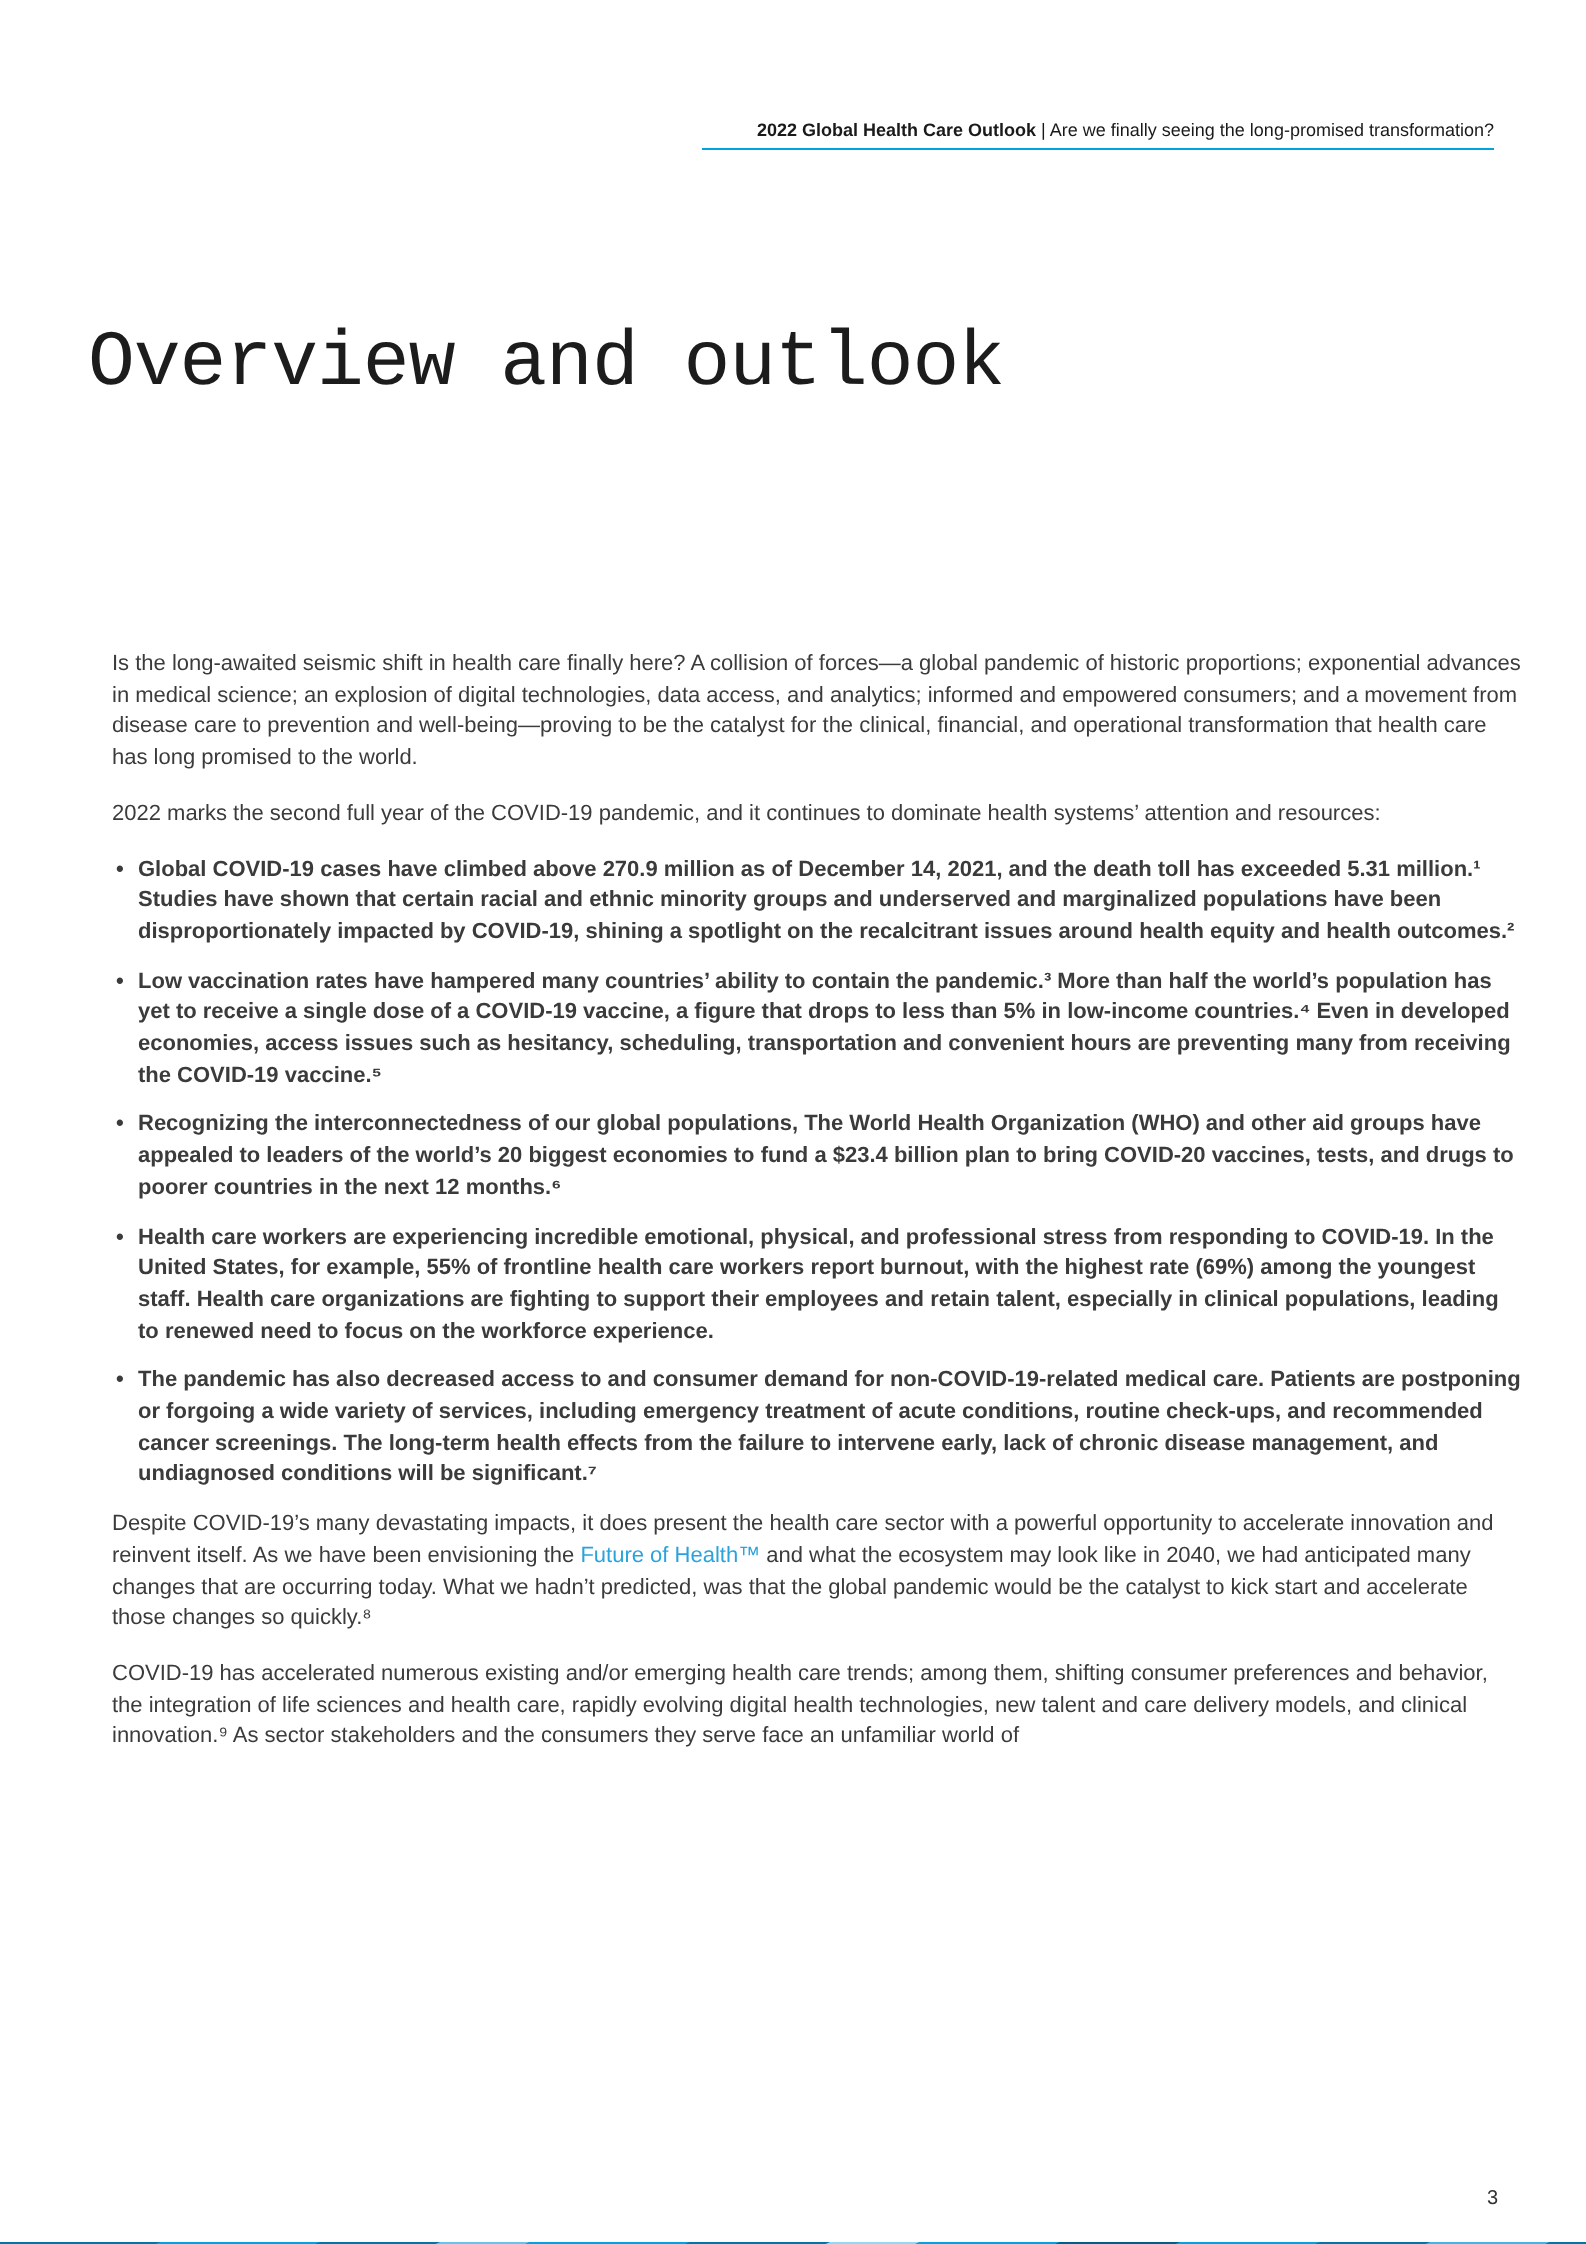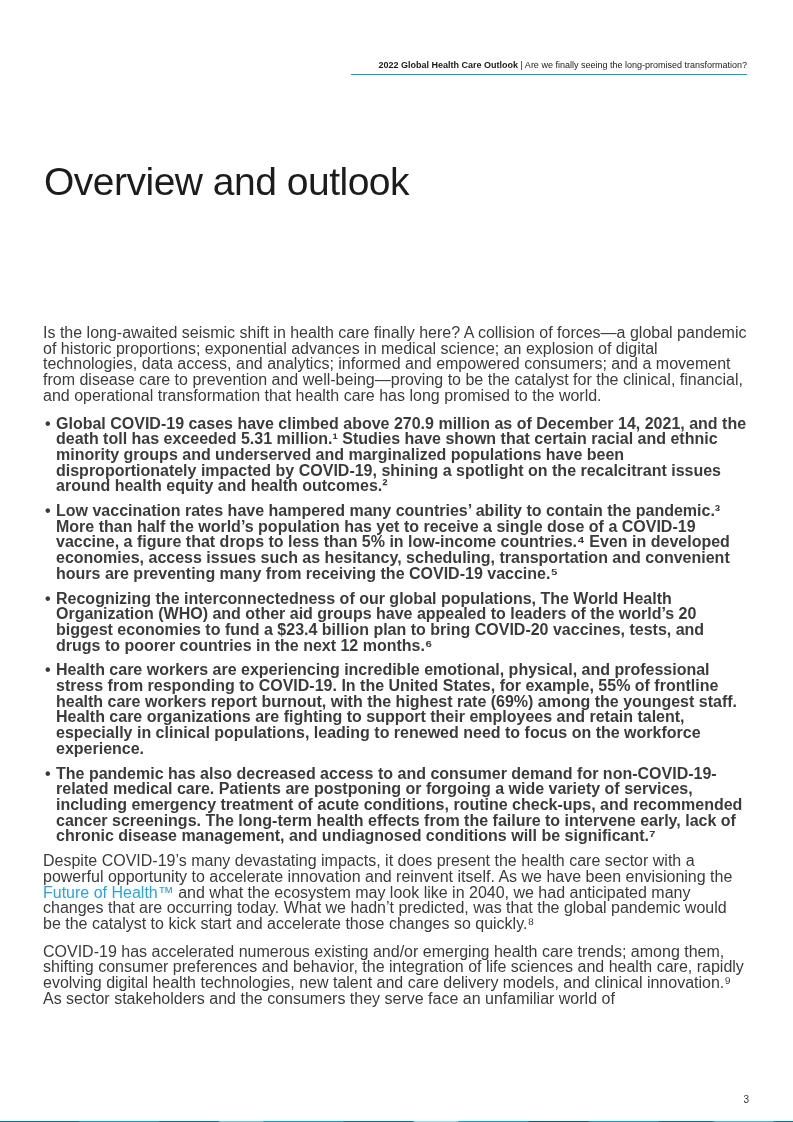--- a/index.html
+++ b/index.html
@@ -40,29 +40,30 @@
   
   .page-title {
     position: absolute;
     left: 44px;
     top: 116px;
     font-size: 39px;
     line-height: 46px;
     font-weight: 400;
     letter-spacing: -0.5px;
     color: #1c1c1c;
+    font-family: Liberation Mono, monospace;
   }
 
   
   .body-copy {
     position: absolute;
-    left: 43px;
+    left: 56px;
     top: 308px;
     width: 705px;
-    font-size: 16px;
+    font-size: 11px;
     line-height: 15.7px;
     color: #3b3b3b;
   }
   .body-copy p { margin: 0 0 12px 0; }
   .bullet-list { list-style: none; margin: 0 0 4px 0; padding: 0; }
   .bullet-list li {
     position: relative;
     padding-left: 13px;
     margin-bottom: 9px;
     font-weight: bold;
@@ -102,20 +103,21 @@
 
   <div class="header">
     <span class="bold">2022 Global Health Care Outlook</span><span> | Are we finally seeing the long-promised transformation?</span>
   </div>
   <div class="header-rule"></div>
 
   <h1 class="page-title">Overview and outlook</h1>
 
   <div class="body-copy">
     <p>Is the long-awaited seismic shift in health care finally here? A collision of forces—a global pandemic of historic proportions; exponential advances in medical science; an explosion of digital technologies, data access, and analytics; informed and empowered consumers; and a movement from disease care to prevention and well-being—proving to be the catalyst for the clinical, financial, and operational transformation that health care has long promised to the world.</p>
+    <p>2022 marks the second full year of the COVID-19 pandemic, and it continues to dominate health systems’ attention and resources:</p>
 
     <ul class="bullet-list">
       <li>Global COVID-19 cases have climbed above 270.9 million as of December 14, 2021, and the death toll has exceeded 5.31 million.¹ Studies have shown that certain racial and ethnic minority groups and underserved and marginalized populations have been disproportionately impacted by COVID-19, shining a spotlight on the recalcitrant issues around health equity and health outcomes.²</li>
       <li>Low vaccination rates have hampered many countries’ ability to contain the pandemic.³ More than half the world’s population has yet to receive a single dose of a COVID-19 vaccine, a figure that drops to less than 5% in low-income countries.⁴ Even in developed economies, access issues such as hesitancy, scheduling, transportation and convenient hours are preventing many from receiving the COVID-19 vaccine.⁵</li>
       <li>Recognizing the interconnectedness of our global populations, The World Health Organization (WHO) and other aid groups have appealed to leaders of the world’s 20 biggest economies to fund a $23.4 billion plan to bring COVID-20 vaccines, tests, and drugs to poorer countries in the next 12 months.⁶</li>
       <li>Health care workers are experiencing incredible emotional, physical, and professional stress from responding to COVID-19. In the United States, for example, 55% of frontline health care workers report burnout, with the highest rate (69%) among the youngest staff. Health care organizations are fighting to support their employees and retain talent, especially in clinical populations, leading to renewed need to focus on the workforce experience.</li>
       <li>The pandemic has also decreased access to and consumer demand for non-COVID-19-related medical care. Patients are postponing or forgoing a wide variety of services, including emergency treatment of acute conditions, routine check-ups, and recommended cancer screenings. The long-term health effects from the failure to intervene early, lack of chronic disease management, and undiagnosed conditions will be significant.⁷</li>
     </ul>
 
     <p><span>Despite COVID-19’s many devastating impacts, it does present the health care sector with a powerful opportunity to accelerate innovation and reinvent itself. As we have been envisioning the </span><a class="inline-link">Future of Health™</a><span> and what the ecosystem may look like in 2040,  we had anticipated many changes that are occurring today. What we hadn’t predicted, was that the global pandemic would be the catalyst to kick start and accelerate those changes so quickly.⁸</span></p>

